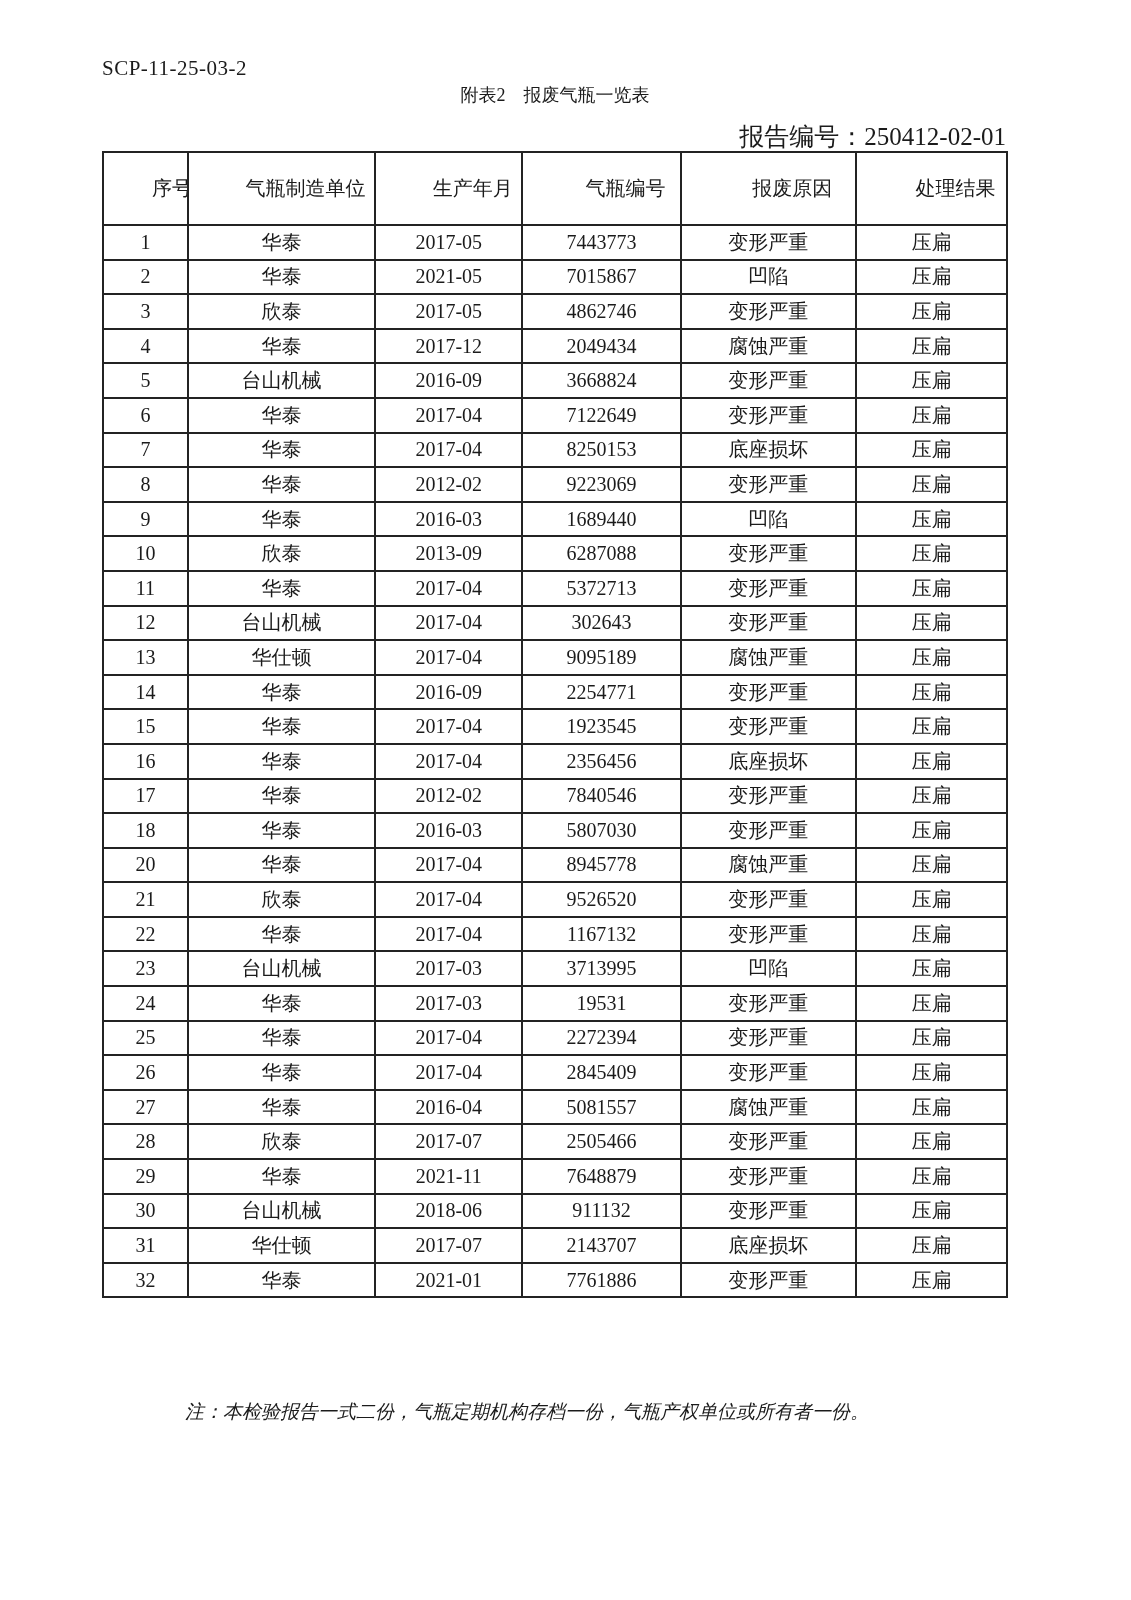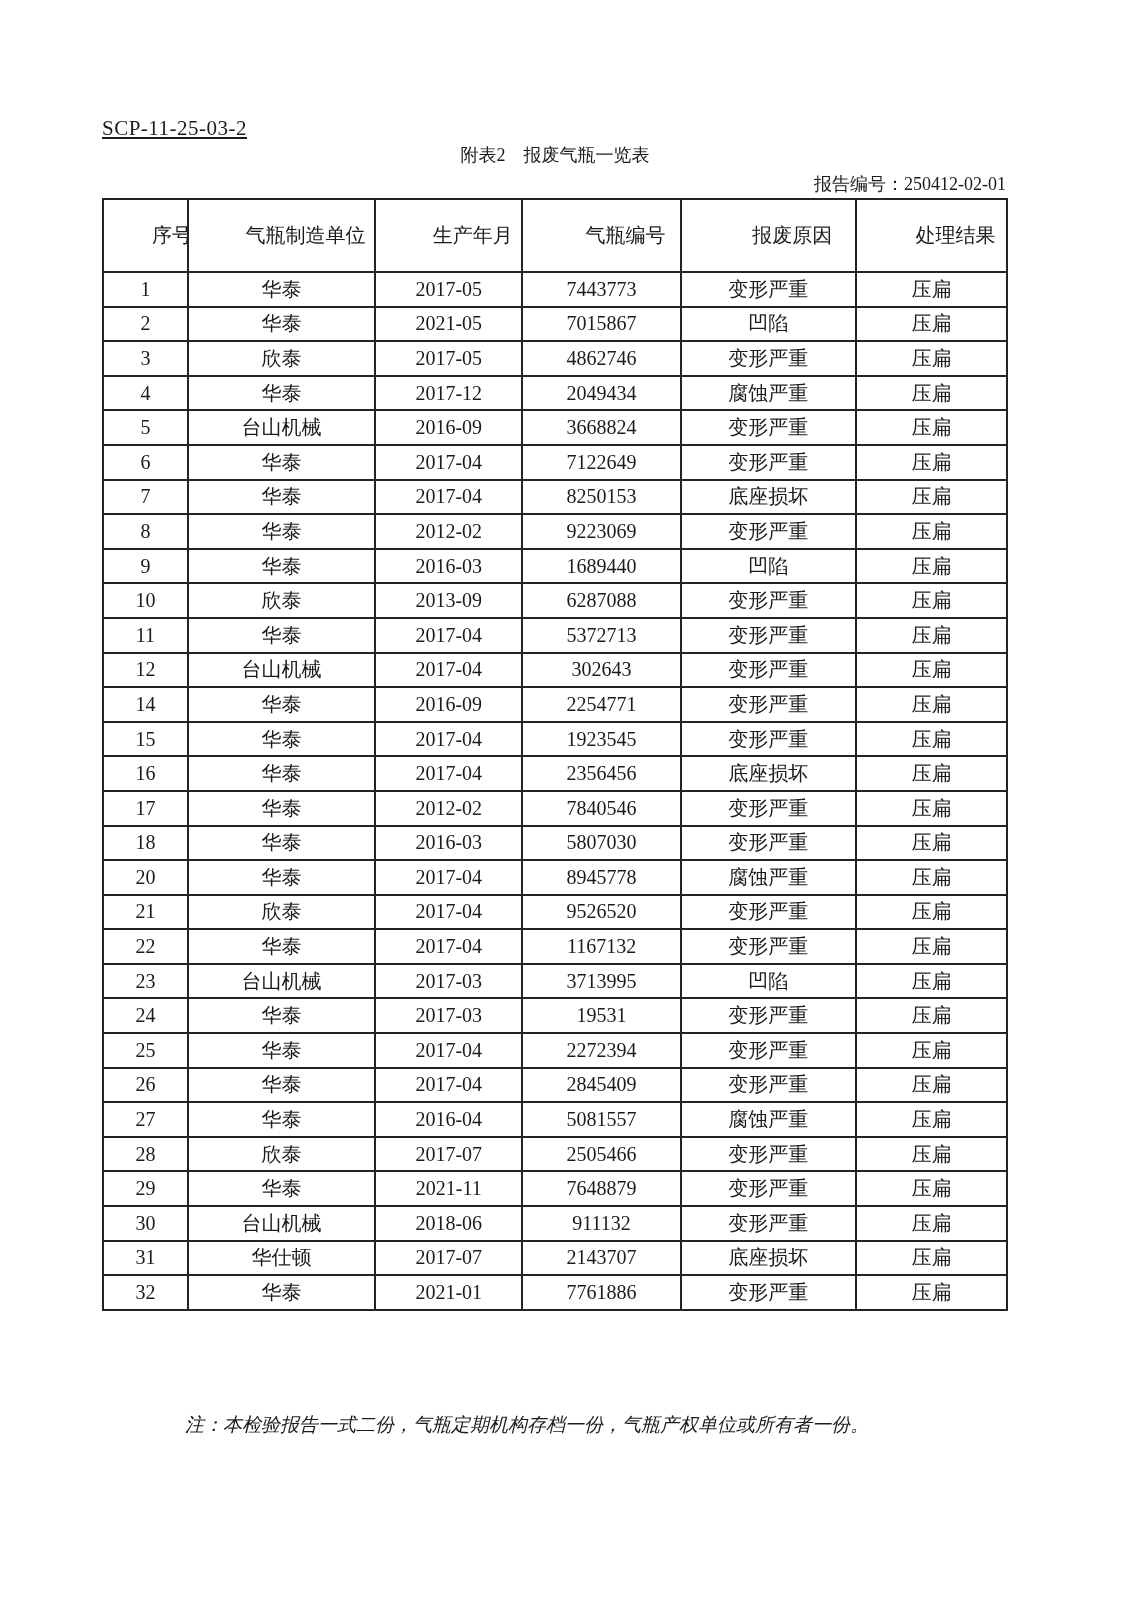--- a/index.html
+++ b/index.html
@@ -14,36 +14,35 @@
     width: 1131px;
     height: 1600px;
     background: #ffffff;
     overflow: hidden;
   }
   .content {
     width: 906px;
     margin-left: 102px;
   }
   .doc-code {
-    padding-top: 116px;
+    padding-top: 56px;
     font-size: 21px;
     line-height: 24px;
     letter-spacing: 0.5px;
-    text-decoration: underline;
   }
   .title {
     margin-top: 2px;
     text-align: center;
     font-size: 18px;
     line-height: 26px;
   }
   .report-line {
-    margin-top: 4px;
+    margin-top: 17px;
     text-align: right;
-    font-size: 18px;
+    font-size: 25px;
     line-height: 24px;
     padding-right: 2px;
   }
   table.main {
     margin-top: 2px;
     width: 906px;
     border-collapse: collapse;
     table-layout: fixed;
   }
   table.main th, table.main td {
@@ -189,20 +188,28 @@
   </tr>
           <tr>
     <td>12</td>
     <td>台山机械</td>
     <td>2017-04</td>
     <td>302643</td>
     <td>变形严重</td>
     <td>压扁</td>
   </tr>
           <tr>
+    <td>13</td>
+    <td>华仕顿</td>
+    <td>2017-04</td>
+    <td>9095189</td>
+    <td>腐蚀严重</td>
+    <td>压扁</td>
+  </tr>
+          <tr>
     <td>14</td>
     <td>华泰</td>
     <td>2016-09</td>
     <td>2254771</td>
     <td>变形严重</td>
     <td>压扁</td>
   </tr>
           <tr>
     <td>15</td>
     <td>华泰</td>

